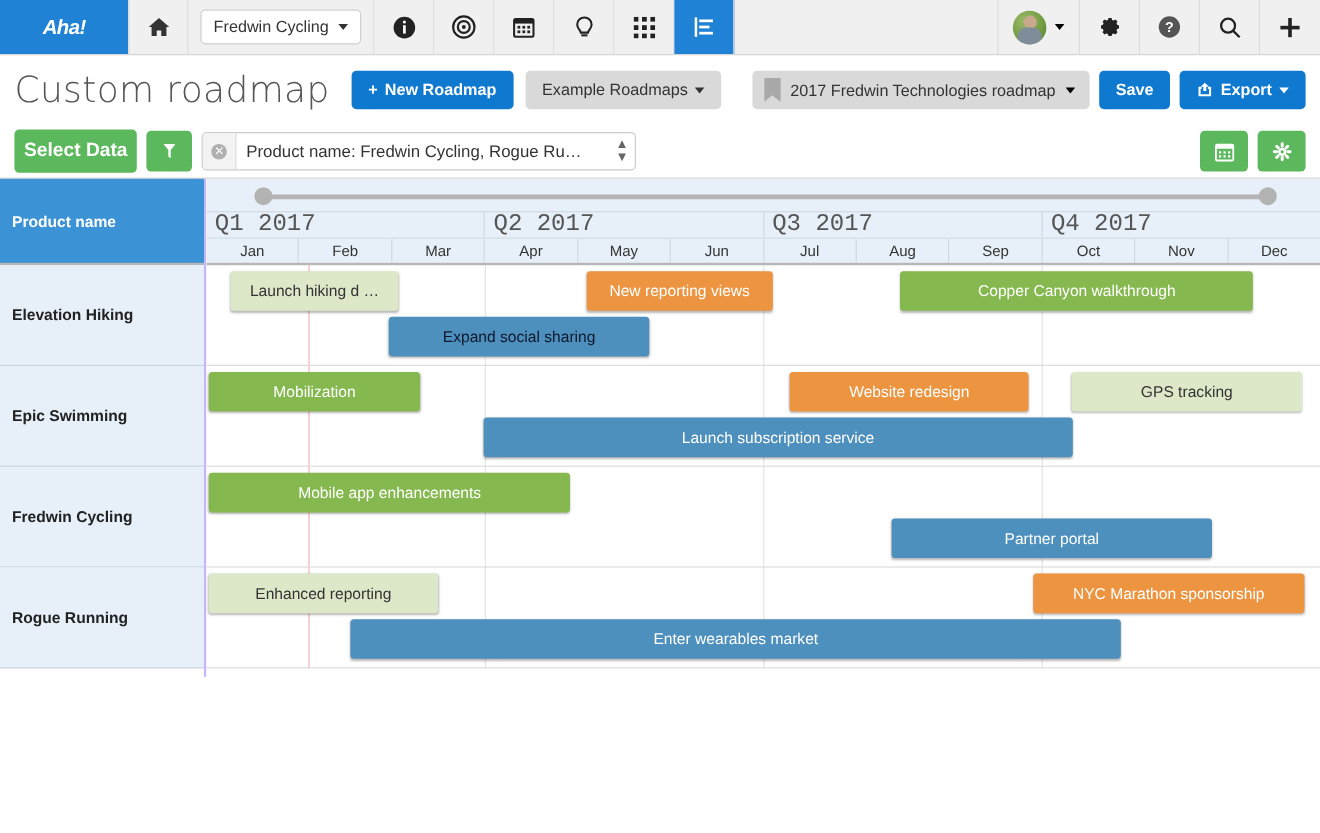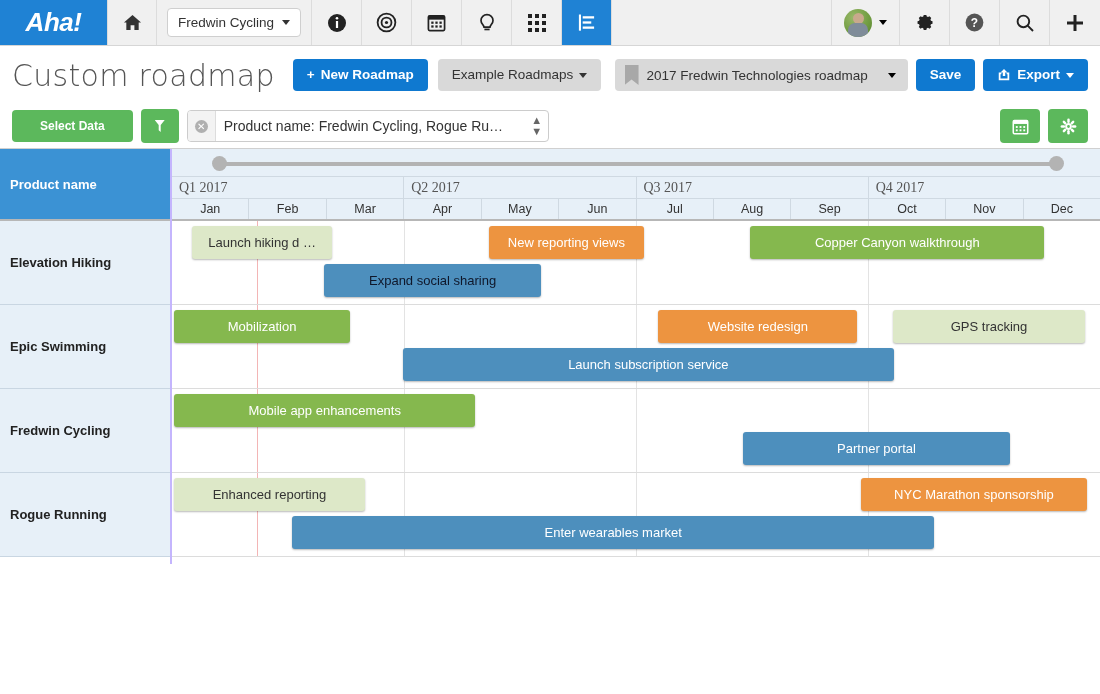--- a/index.html
+++ b/index.html
@@ -18,21 +18,21 @@
     background: #f0f0f0;
     border-bottom: 1px solid #d6d6d6;
     display: flex;
     align-items: stretch;
   }
   .logo {
     width: 107px;
     background: #1f82d4;
     display: flex; align-items: center; justify-content: center;
     color: #fff;
-    font-size: 26px;
+    font-size: 17px;
     font-weight: bold;
     font-style: italic;
     letter-spacing: -0.5px;
     font-family: "Liberation Sans", sans-serif;
   }
   .navbtn {
     width: 50px;
     border-right: 1px solid #dcdcdc;
     display: flex; align-items: center; justify-content: center;
     color: #333;
@@ -114,30 +114,30 @@
     display: flex; align-items: center;
     height: 32px; padding-right: 12px;
     cursor: pointer;
   }
   .bookmark-ico {
     width: 14px; height: 20px;
     background: #a8a8a8;
     clip-path: polygon(0 0, 100% 0, 100% 100%, 50% 72%, 0 100%);
     margin: 0 8px 0 10px;
   }
-  .bookmark-sel .txt { font-size: 13.5px; color: #333; margin-right: 20px; }
+  .bookmark-sel .txt { font-size: 13.5px; color: #333; margin-right: 8px; }
 
   
   .filterbar {
     position: relative;
     height: 44px;
     padding: 0 12px;
     display: flex; align-items: center; gap: 8px;
   }
-  .select-data { padding: 10px 28px; font-size: 12px; }
+  .select-data { padding: 10px 8px; font-size: 16px; }
   .funnel-btn {
     width: 38px; height: 34px;
     display: flex; align-items: center; justify-content: center;
   }
   .funnel {
     width: 13px; height: 12px; background: #fff;
     clip-path: polygon(0 0, 100% 0, 60% 42%, 60% 100%, 40% 86%, 40% 42%);
   }
   .filter-field {
     display: flex; align-items: center;
@@ -227,25 +227,25 @@
   .knob-left { left: 40px; }
   .knob-right { right: 36px; }
 
   .quarters {
     display: flex; height: 22px;
     background: #e7f0f8;
     border-bottom: 1px solid #cfd9e2;
   }
   .quarter {
     flex: 1;
-    font-size: 14px; color: #555;
+    font-size: 20px; color: #555;
     padding-left: 7px;
     border-right: 1px solid #cfd9e2;
     display: flex; align-items: center;
-    font-family: Liberation Serif, serif;
+    font-family: Liberation Mono, monospace;
   }
   .quarter:last-child { border-right: none; }
 
   .months {
     display: flex; height: 22px;
     background: #e7f0f8;
     border-bottom: 2px solid #b7b7b7;
   }
   .month {
     flex: 1;

